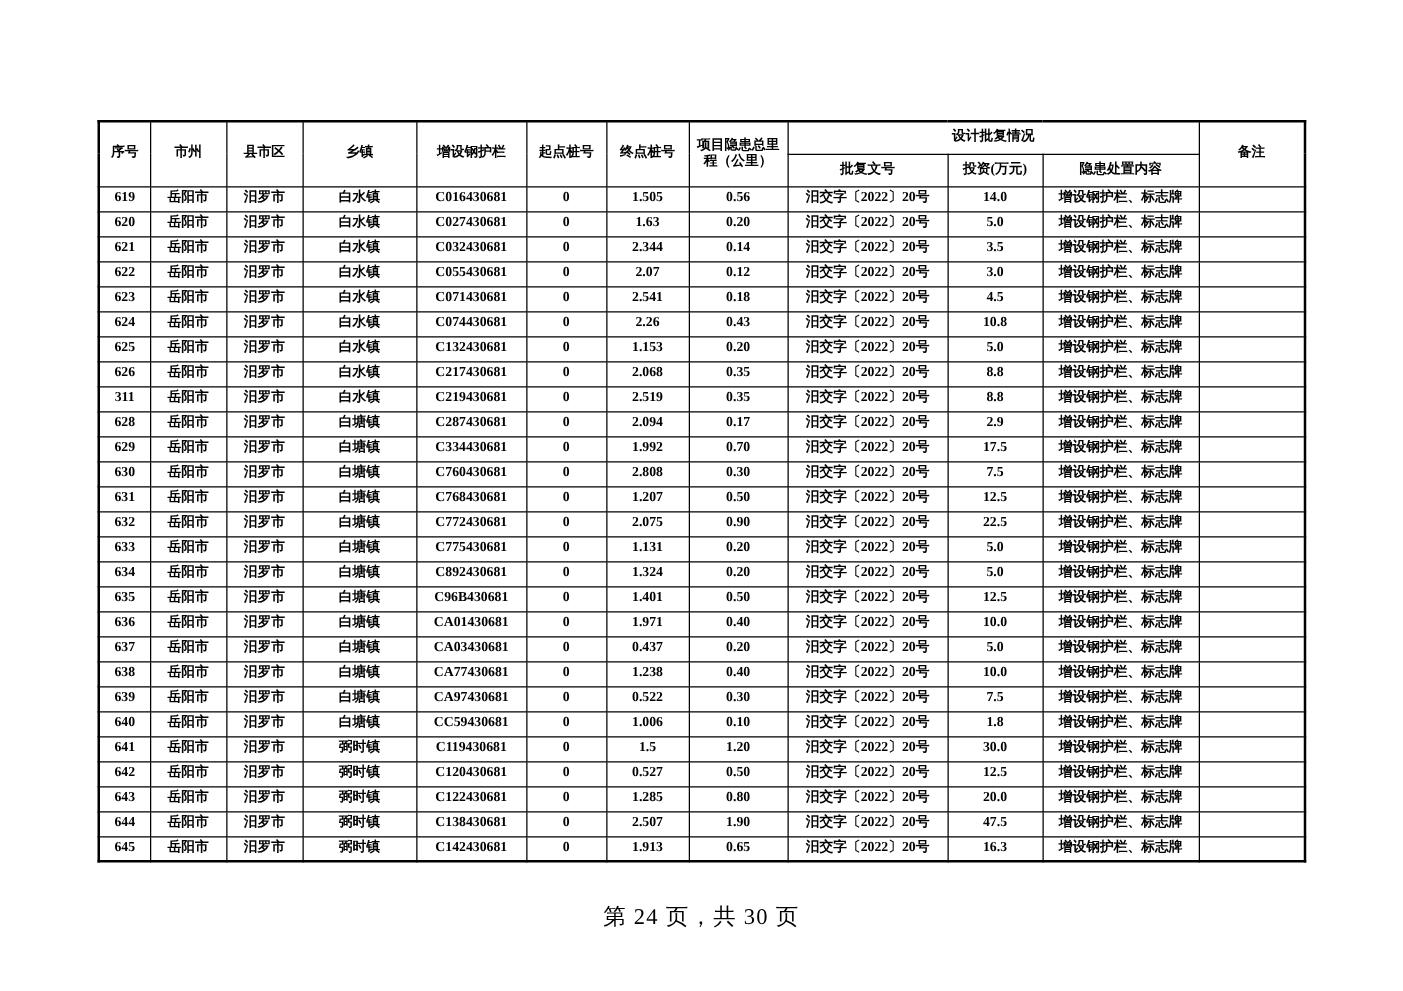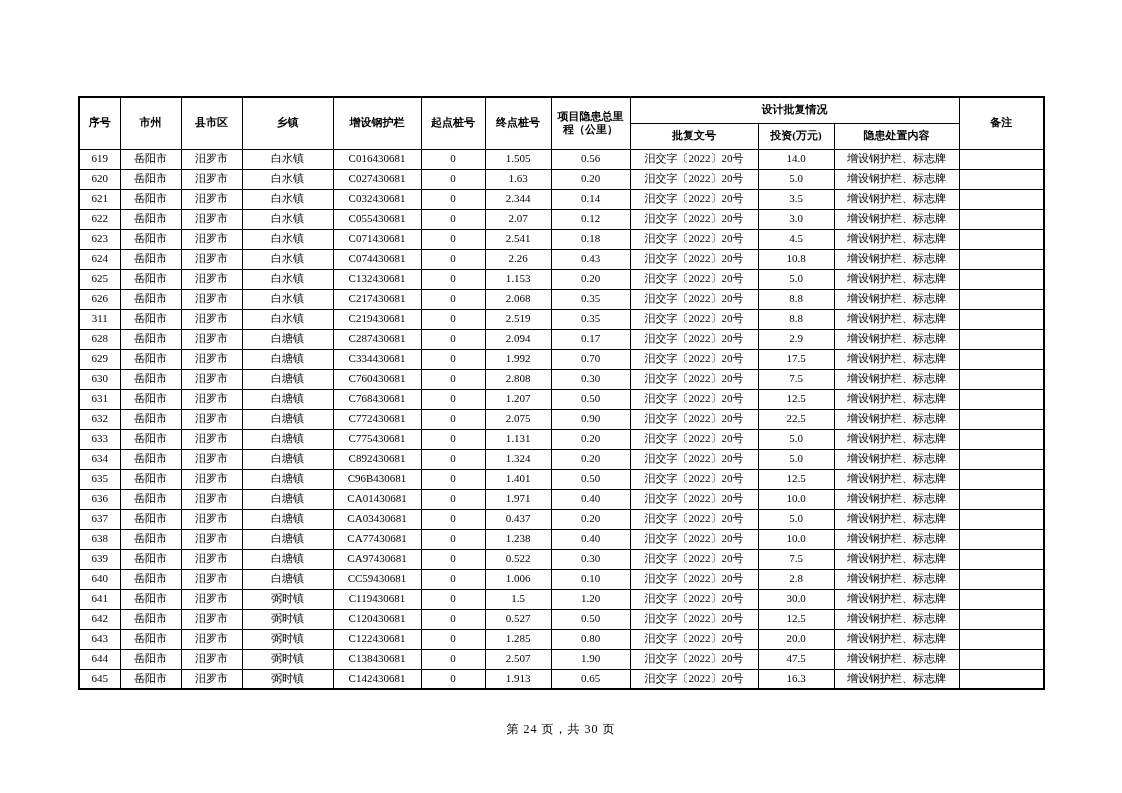--- a/index.html
+++ b/index.html
@@ -26,28 +26,28 @@
     text-align: center;
     vertical-align: middle;
     font-size: 11px;
     line-height: 1.25;
     padding: 0 2px;
     overflow: hidden;
     white-space: nowrap;
   }
   .doc-table th { font-weight: bold; white-space: normal; }
   .doc-table thead tr { height: 26px; }
-  .doc-table tbody tr { height: 20px; }
+  .doc-table tbody tr { height: 20px; font-weight: bold; }
   .footer {
     position: absolute;
     top: 721px;
     left: 0;
     width: 100%;
     text-align: center;
-    font-size: 12px;
+    font-size: 18px;
     letter-spacing: 1px;
   }
 </style>
 </head>
 <body>
 
 <div class="page">
 
   <table class="doc-table">
     <colgroup>
@@ -381,21 +381,21 @@
         <tr>
       <td>640</td>
       <td>岳阳市</td>
       <td>汨罗市</td>
       <td>白塘镇</td>
       <td>CC59430681</td>
       <td>0</td>
       <td>1.006</td>
       <td>0.10</td>
       <td>汨交字〔2022〕20号</td>
-      <td>2.8</td>
+      <td>1.8</td>
       <td>增设钢护栏、标志牌</td>
       <td></td>
     </tr>
         <tr>
       <td>641</td>
       <td>岳阳市</td>
       <td>汨罗市</td>
       <td>弼时镇</td>
       <td>C119430681</td>
       <td>0</td>

